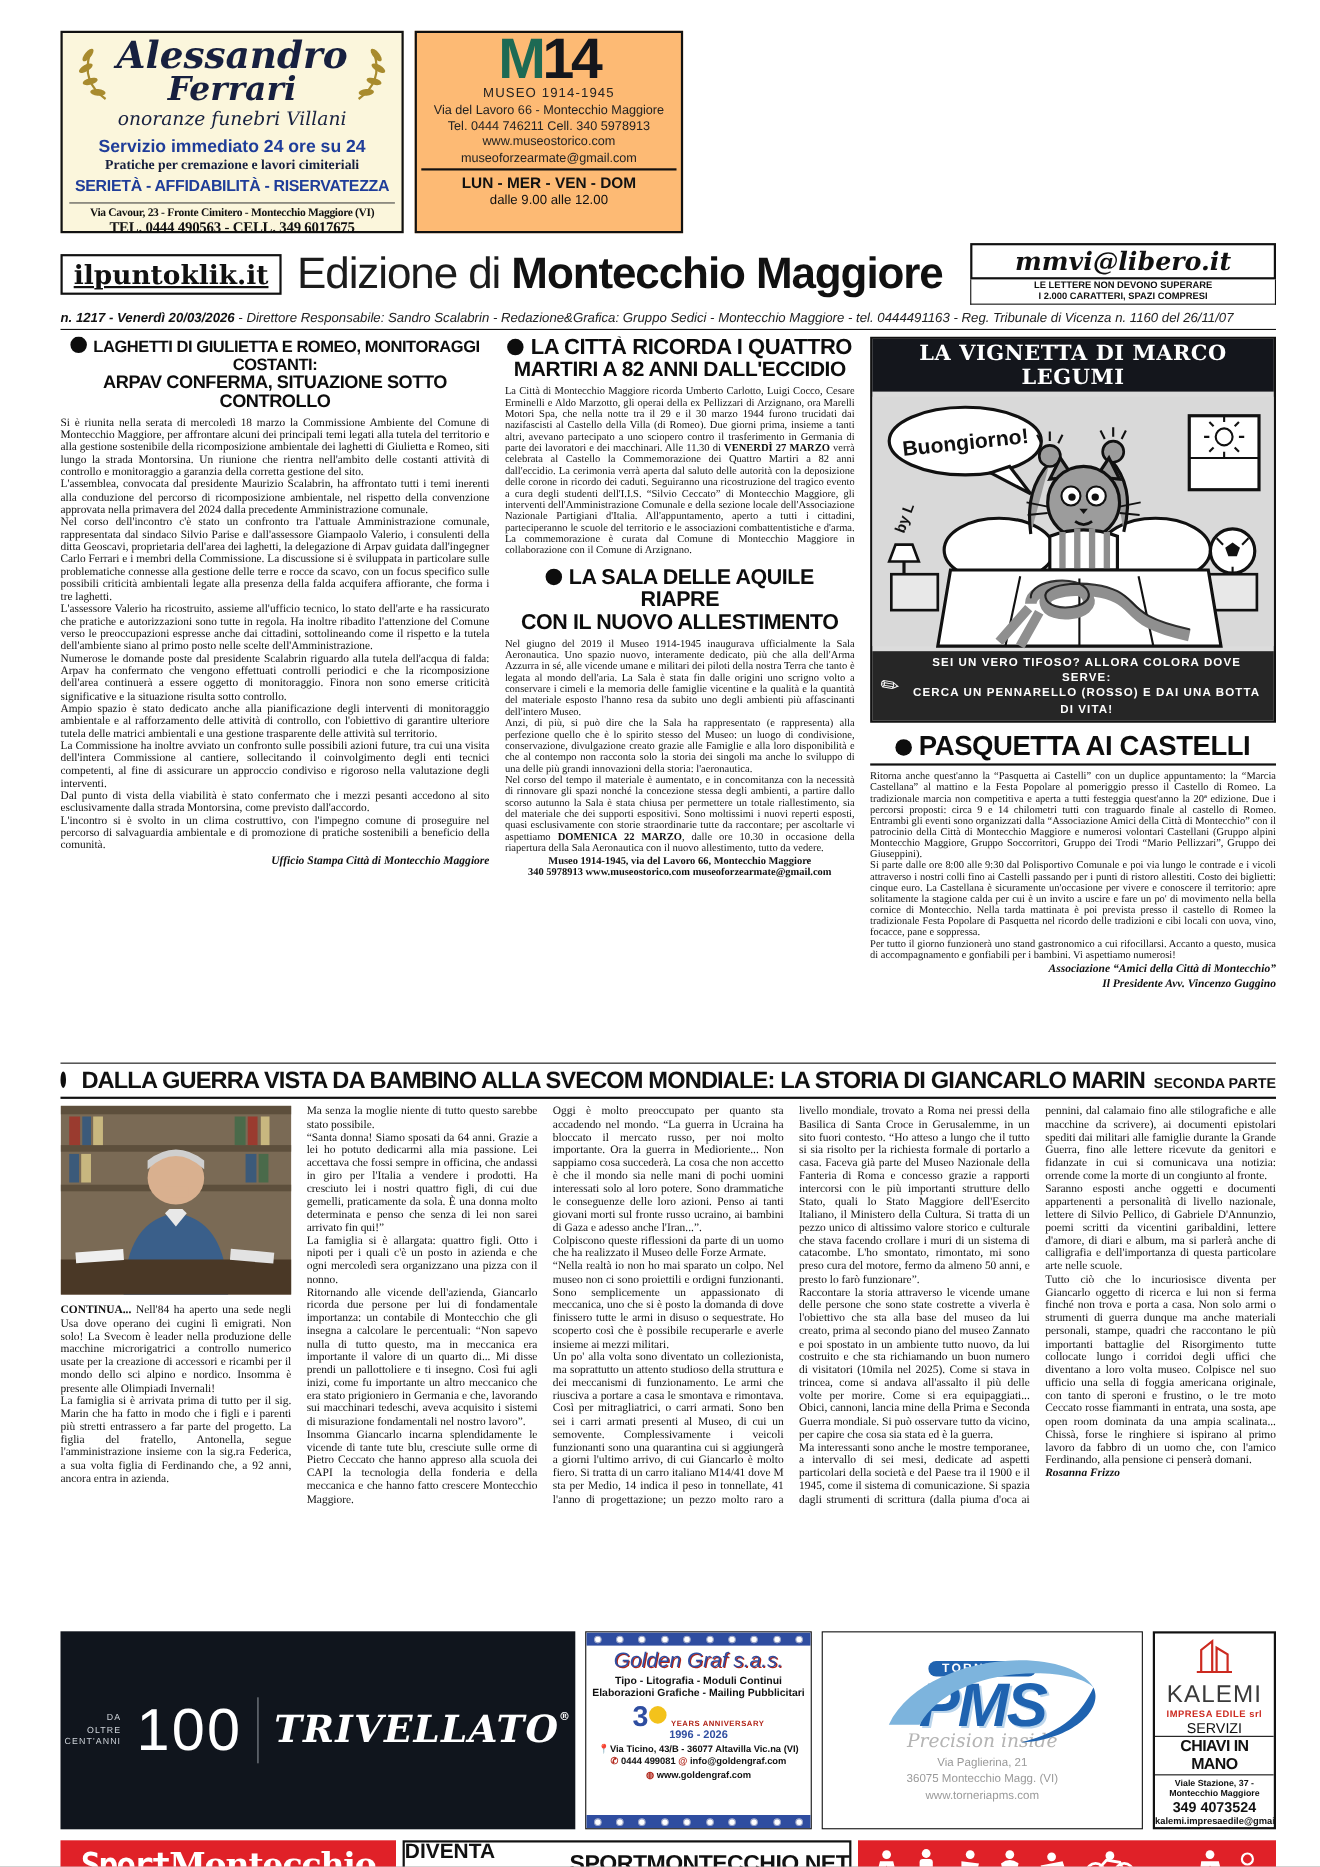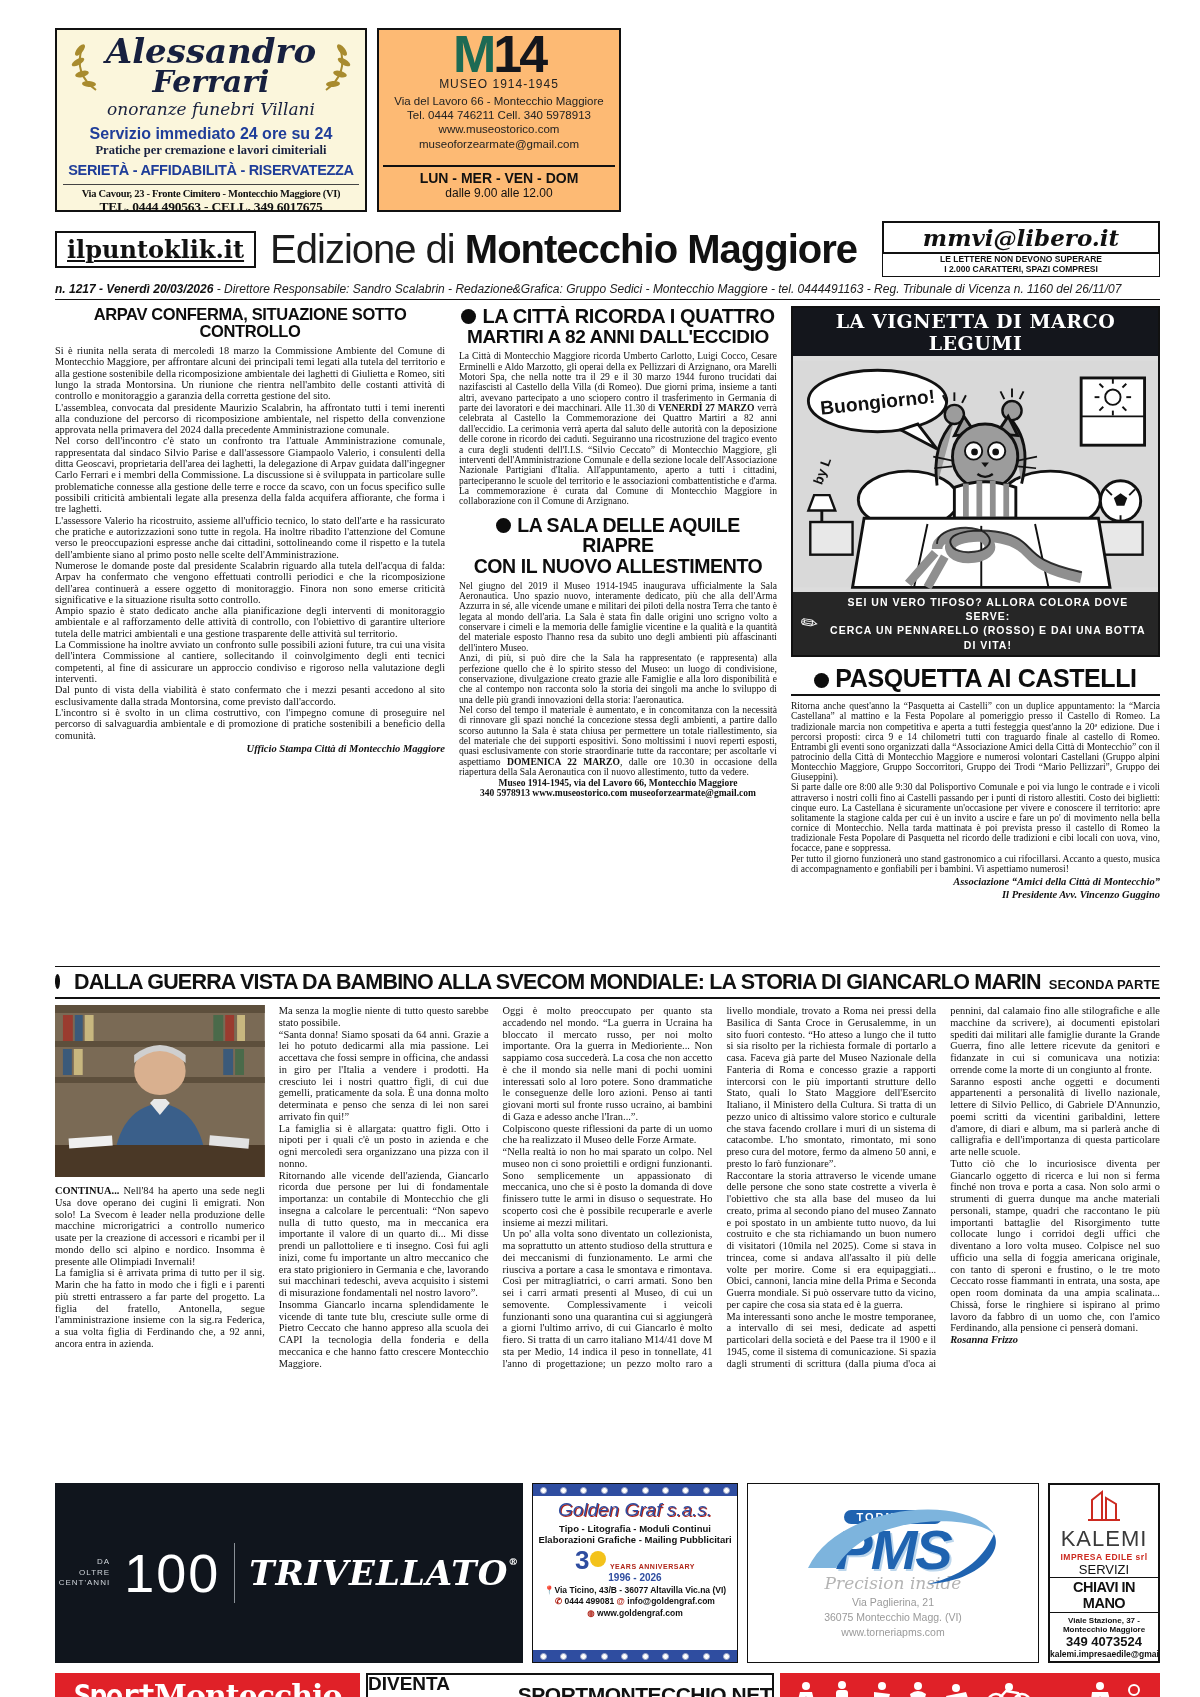--- a/index.html
+++ b/index.html
@@ -32,21 +32,21 @@
                 font-weight:bold; font-size:14.5px; letter-spacing:2.4px; white-space:nowrap; }
   .mh-printed { position:absolute; right:-58px; bottom:14px; z-index:2; font-style:italic; font-weight:bold; font-size:13px; color:#111; }
 
   .museum { width:244px; border:2px solid #111; background:#fdba74; text-align:center; padding:4px 4px 18px; }
   .m45 { font-family:"Liberation Sans",sans-serif; font-weight:bold; line-height:.78; letter-spacing:-3px; }
   .m45 .g { color:#1d6a54; font-size:52px; }
   .m45 .b { color:#14161c; font-size:52px; }
   .m45 .row2 { margin-left:34px; margin-top:-10px; }
   .museum .mlabel { font-family:"Liberation Sans",sans-serif; font-size:12px; letter-spacing:1px; color:#222; margin-top:2px; }
   .museum .maddr { font-family:"Liberation Sans",sans-serif; font-size:11.5px; color:#222; line-height:1.25; margin-top:3px; }
-  .museum .mhours { border-top:2px solid #111; margin-top:14px; padding-top:3px; font-family:"Liberation Sans",sans-serif; }
+  .museum .mhours { border-top:2px solid #111; margin-top:2px; padding-top:3px; font-family:"Liberation Sans",sans-serif; }
   .museum .mdays { font-weight:bold; font-size:14px; }
   .museum .mtime { font-size:12px; }
 
   
   .edition-bar { display:flex; align-items:center; gap:14px; margin-top:8px; height:58px; }
   .site-box { border:2px solid #111; padding:2px 10px; font-family:"DejaVu Serif",serif; font-weight:bold; font-size:24px;
               text-decoration:underline; white-space:nowrap; }
   .edition-title { flex:1; font-family:"Liberation Sans",sans-serif; font-size:40px; letter-spacing:-1px; white-space:nowrap; overflow:hidden; }
   .edition-title .thin { font-weight:normal; color:#1c1c1c; }
   .edition-title .bold { font-weight:bold; }
@@ -229,20 +229,21 @@
     </div>
   </div>
 
   <div class="dateline">
     <span class="b">n. 1217 - Venerdì 20/03/2026</span><span> - Direttore Responsabile: Sandro Scalabrin - Redazione&amp;Grafica: Gruppo Sedici - Montecchio Maggiore - tel. 0444491163 - Reg. Tribunale di Vicenza n. 1160 del 26/11/07</span>
   </div>
 
   <div class="main-cols">
 
     <div class="col col1">
+      <div class="hl hlA1"><span class="bullet"></span><span>LAGHETTI DI GIULIETTA E ROMEO, MONITORAGGI COSTANTI:</span></div>
       <div class="hl hlA2">ARPAV CONFERMA, SITUAZIONE SOTTO CONTROLLO</div>
       <div class="body-text">
           <p><span>Si è riunita nella serata di mercoledì 18 marzo la Commissione Ambiente del Comune di Montecchio Maggiore, per affrontare alcuni dei principali temi legati alla tutela del territorio e alla gestione sostenibile della ricomposizione ambientale dei laghetti di Giulietta e Romeo, siti lungo la strada Montorsina. Un riunione che rientra nell'ambito delle costanti attività di controllo e monitoraggio a garanzia della corretta gestione del sito.</span></p>
           <p><span>L'assemblea, convocata dal presidente Maurizio Scalabrin, ha affrontato tutti i temi inerenti alla conduzione del percorso di ricomposizione ambientale, nel rispetto della convenzione approvata nella primavera del 2024 dalla precedente Amministrazione comunale.</span></p>
           <p><span>Nel corso dell'incontro c'è stato un confronto tra l'attuale Amministrazione comunale, rappresentata dal sindaco Silvio Parise e dall'assessore Giampaolo Valerio, i consulenti della ditta Geoscavi, proprietaria dell'area dei laghetti, la delegazione di Arpav guidata dall'ingegner Carlo Ferrari e i membri della Commissione. La discussione si è sviluppata in particolare sulle problematiche connesse alla gestione delle terre e rocce da scavo, con un focus specifico sulle possibili criticità ambientali legate alla presenza della falda acquifera affiorante, che forma i tre laghetti.</span></p>
           <p><span>L'assessore Valerio ha ricostruito, assieme all'ufficio tecnico, lo stato dell'arte e ha rassicurato che pratiche e autorizzazioni sono tutte in regola. Ha inoltre ribadito l'attenzione del Comune verso le preoccupazioni espresse anche dai cittadini, sottolineando come il rispetto e la tutela dell'ambiente siano al primo posto nelle scelte dell'Amministrazione.</span></p>
           <p><span>Numerose le domande poste dal presidente Scalabrin riguardo alla tutela dell'acqua di falda: Arpav ha confermato che vengono effettuati controlli periodici e che la ricomposizione dell'area continuerà a essere oggetto di monitoraggio. Finora non sono emerse criticità significative e la situazione risulta sotto controllo.</span></p>
           <p><span>Ampio spazio è stato dedicato anche alla pianificazione degli interventi di monitoraggio ambientale e al rafforzamento delle attività di controllo, con l'obiettivo di garantire ulteriore tutela delle matrici ambientali e una gestione trasparente delle attività sul territorio.</span></p>
           <p><span>La Commissione ha inoltre avviato un confronto sulle possibili azioni future, tra cui una visita dell'intera Commissione al cantiere, sollecitando il coinvolgimento degli enti tecnici competenti, al fine di assicurare un approccio condiviso e rigoroso nella valutazione degli interventi.</span></p>
           <p><span>Dal punto di vista della viabilità è stato confermato che i mezzi pesanti accedono al sito esclusivamente dalla strada Montorsina, come previsto dall'accordo.</span></p>

